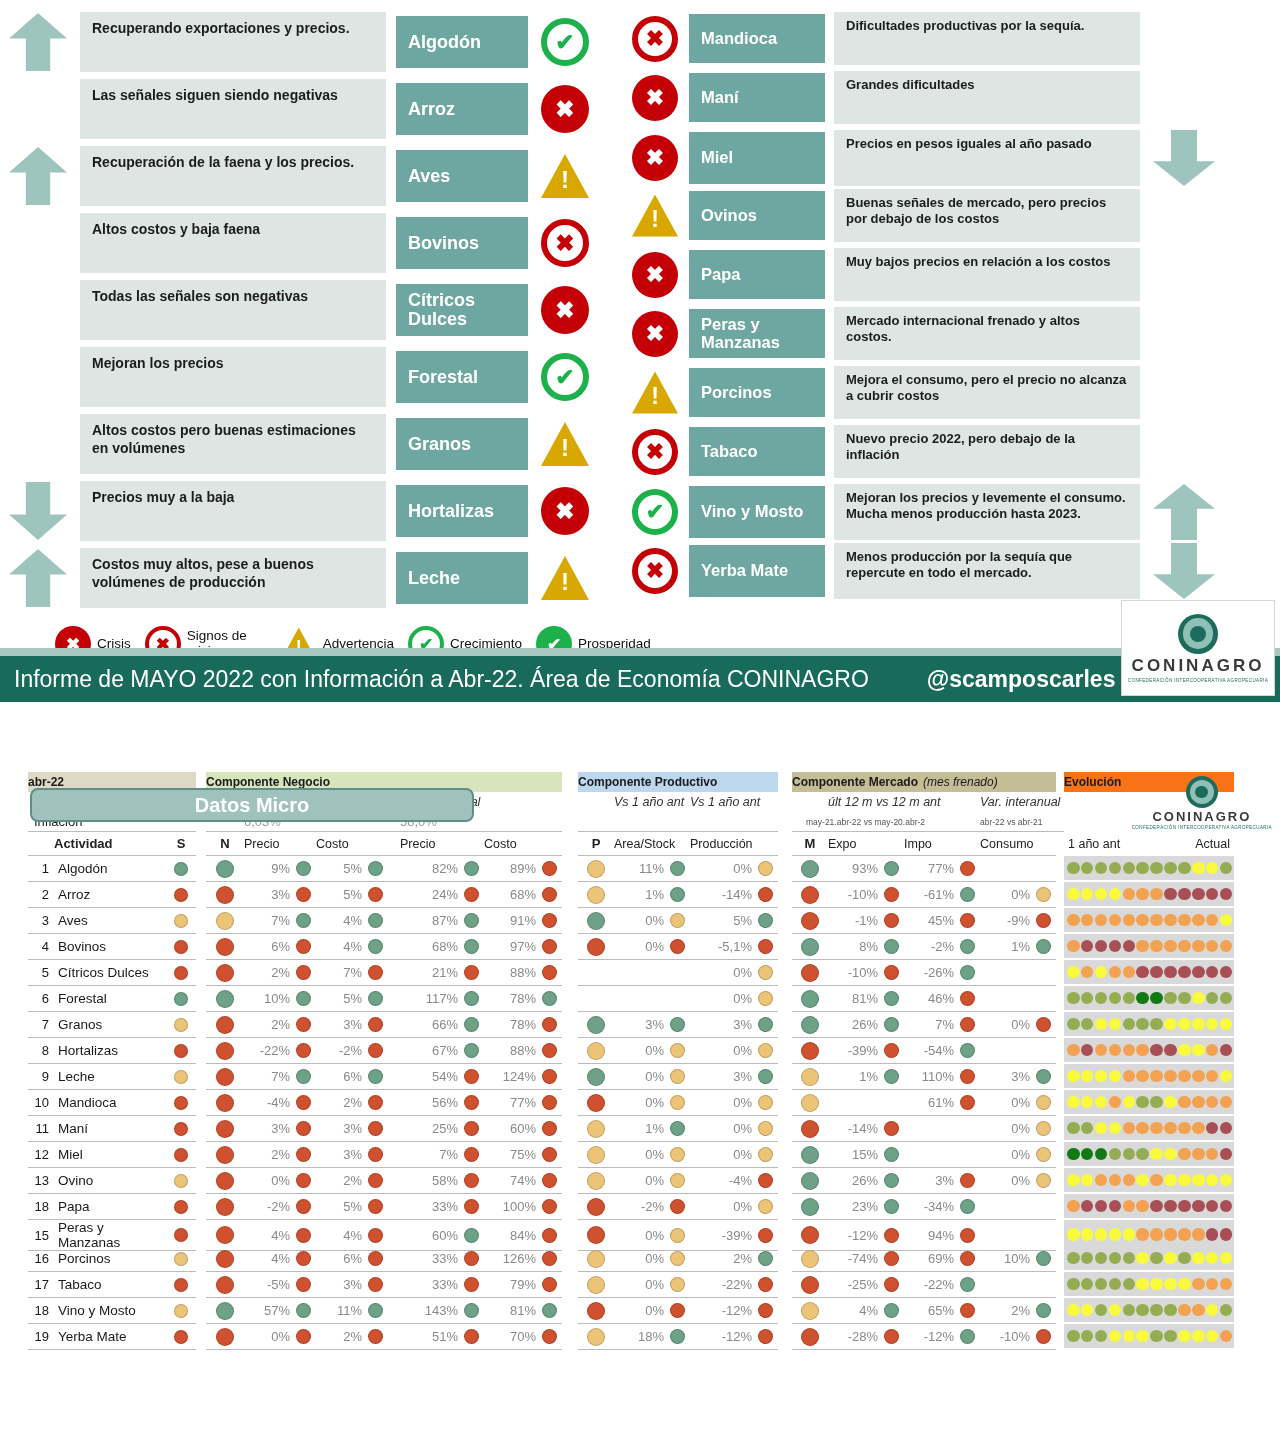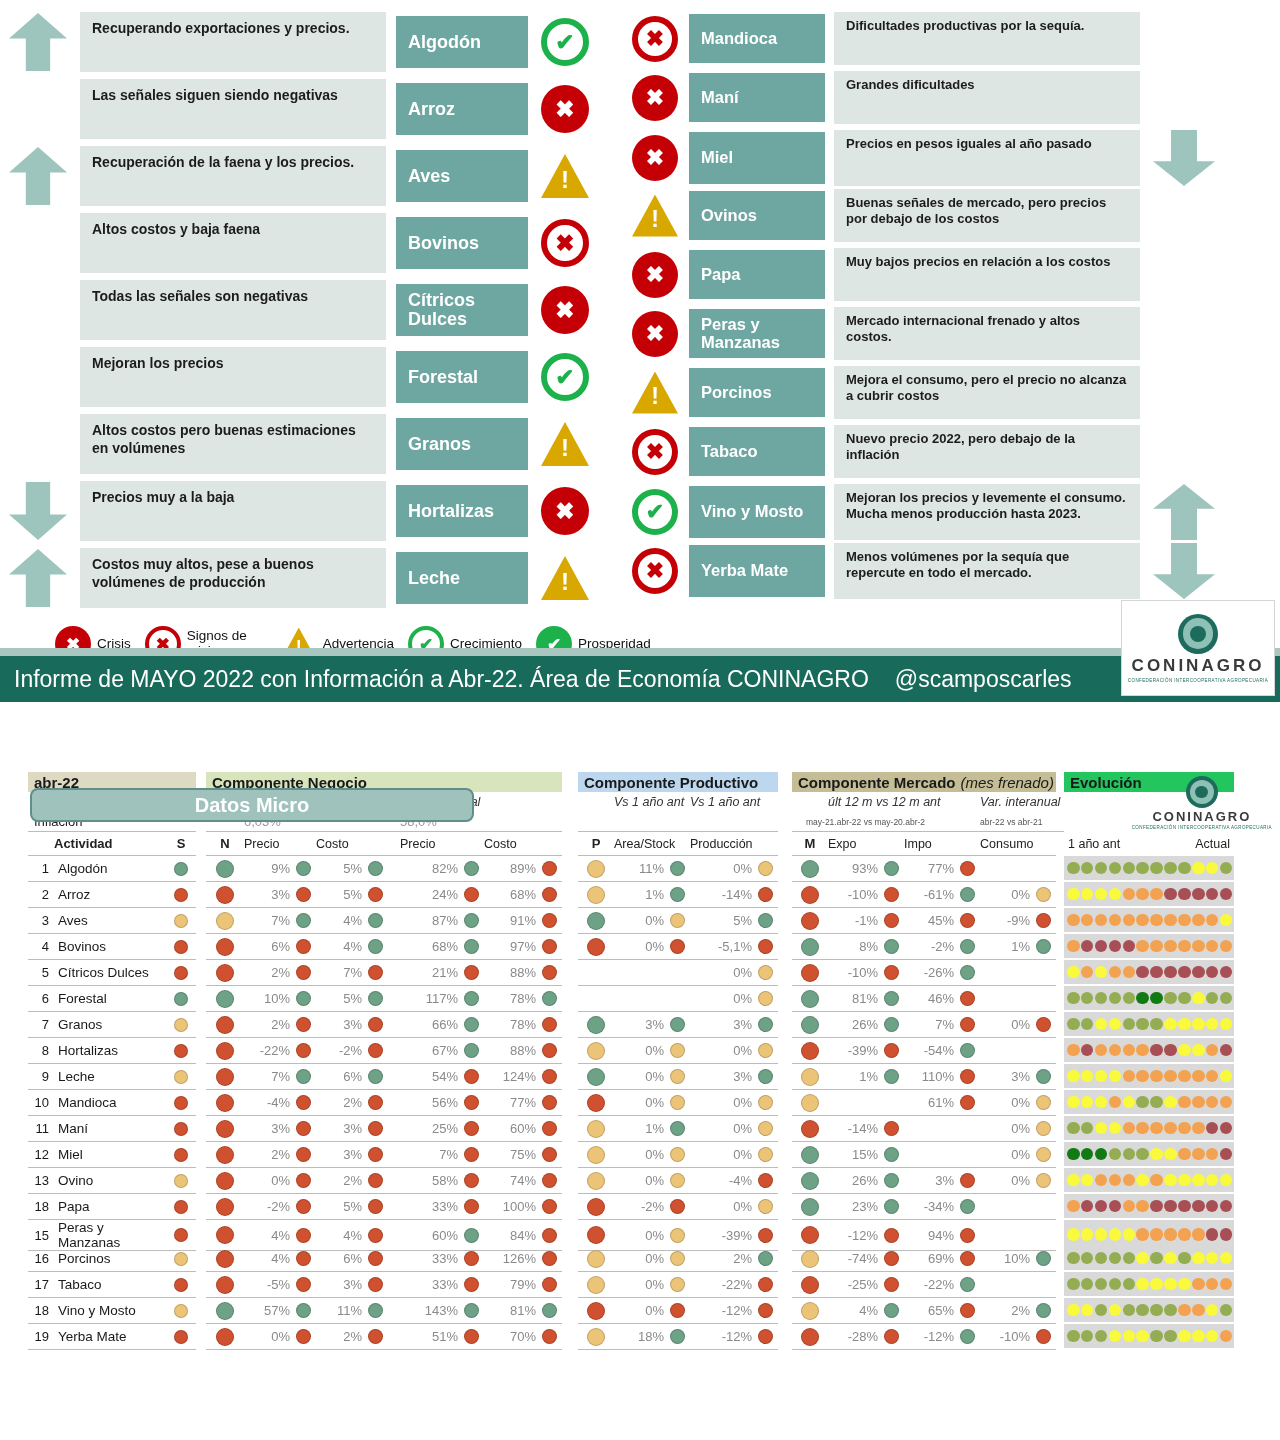--- a/index.html
+++ b/index.html
@@ -27,41 +27,41 @@
   .arr.up{clip-path:polygon(50% 0,100% 44%,71% 44%,71% 100%,29% 100%,29% 44%,0 44%);}
   .arr.down{clip-path:polygon(50% 100%,100% 56%,71% 56%,71% 0,29% 0,29% 56%,0 56%);}
   
   .legend{display:flex;align-items:center;margin:10px 0 0 55px;gap:14px;height:44px;}
   .leg-item{display:flex;align-items:center;gap:6px;}
   .leg-label{font-size:13.5px;color:#111;max-width:80px;line-height:1.1;}
   
   .banner{position:relative;}
   .b-strip{height:8px;background:#a9c7c0;}
   .b-band{height:46px;background:#186a5b;color:#fff;display:flex;align-items:center;padding-left:14px;font-size:23px;}
-  .b-band .handle{margin-left:26px;}
+  .b-band .handle{margin-left:58px;font-weight:bold;}
   
   .logobox{position:absolute;right:5px;top:-48px;width:152px;height:94px;background:#fff;border:1px solid #d5d5d5;z-index:6;display:flex;flex-direction:column;align-items:center;justify-content:center;gap:2px;}
   .logo-mark{position:relative;border-radius:50%;background:#1d6b5c;flex:none;}
   .logo-mark::before{content:"";position:absolute;inset:12%;border-radius:50%;background:#8fc0b6;}
   .logo-mark::after{content:"";position:absolute;inset:30%;border-radius:50%;background:#1d6b5c;}
   .logo-name{font-size:17px;letter-spacing:3px;color:#3a3a3a;font-weight:bold;}
   .logo-sub{font-size:4.5px;color:#1d6b5c;letter-spacing:.4px;}
   .logo2{position:absolute;right:8px;top:4px;display:flex;flex-direction:column;align-items:center;gap:1px;}
   .logo2 .logo-name{font-size:13px;letter-spacing:2px;}
   
   .micro{position:relative;height:679px;box-sizing:border-box;}
   .dm-btn{position:absolute;left:30px;top:16px;width:440px;height:30px;background:#9fc3bc;border:2px solid #5f8f88;border-radius:8px;color:#fff;font-weight:bold;font-size:20px;display:flex;align-items:center;justify-content:center;font-family:"Liberation Sans",sans-serif;cursor:pointer;}
   .table{margin:70px 0 0 28px;}
   .tgrid{display:grid;grid-template-columns:26px 112px 30px 10px 38px 46px 26px 46px 26px 12px 58px 26px 52px 26px 16px 36px 50px 26px 62px 26px 14px 36px 50px 26px 50px 26px 50px 26px 8px 170px;align-items:center;}
-  .hc{height:20px;display:flex;align-items:center;padding-left:6px;box-sizing:border-box;font-weight:bold;font-size:15px;color:#1a1a1a;}
+  .hc{height:20px;display:flex;align-items:center;box-sizing:border-box;font-weight:bold;font-size:12px;color:#1a1a1a;}
   .hc.abr{background:#ddd9c3;}
   .hc.hneg{background:#d8e4bc;}
   .hc.hpro{background:#bdd7ee;}
   .hc.hmer{background:#c4bd96;}
-  .hc.hevo{background:#22c55e;}
+  .hc.hevo{background:#f97316;}
   .hc .it{font-weight:normal;font-style:italic;margin-left:5px;}
   .hrow2{height:20px;}
   .hs{font-style:italic;font-size:12.5px;color:#333;}
   .hrow3{height:20px;}
   .hv{font-size:13px;color:#222;height:100%;display:flex;align-items:center;box-sizing:border-box;}
   .hv.gray{color:#9a9a9a;}
   .hv.tiny{font-size:8.5px;color:#555;}
   .hv.pad{padding-left:6px;}
   .hrow4{height:24px;}
   .hl{font-size:12.5px;color:#222;height:100%;display:flex;align-items:center;box-sizing:border-box;}
@@ -241,21 +241,21 @@
         <div class="descbox">Mejoran los precios y levemente el consumo. Mucha menos producción hasta 2023.</div>
         <div class="iconcell">
           <div class="arr up" style="width: 62px; height: 56px;"></div>
         </div>
       </div>
       <div class="srowR">
         <div class="iconcell">
           <div class="ic signos" style="height: 46px; width: 46px; font-size: 22px; border-width: 6px;">✖</div>
         </div>
         <div class="prodbox">Yerba Mate</div>
-        <div class="descbox">Menos volúmenes por la sequía que repercute en todo el mercado.</div>
+        <div class="descbox">Menos producción por la sequía que repercute en todo el mercado.</div>
         <div class="iconcell">
           <div class="arr down" style="width: 62px; height: 56px;"></div>
         </div>
       </div>
     </div>
 </div>
 <div class="legend" id="legend" style="position:absolute;top:612px;left:0;">
     <div class="leg-item">
       <div class="ic crisis" style="height: 36px; width: 36px; font-size: 17px;">✖</div>
       <span class="leg-label">Crisis</span>

